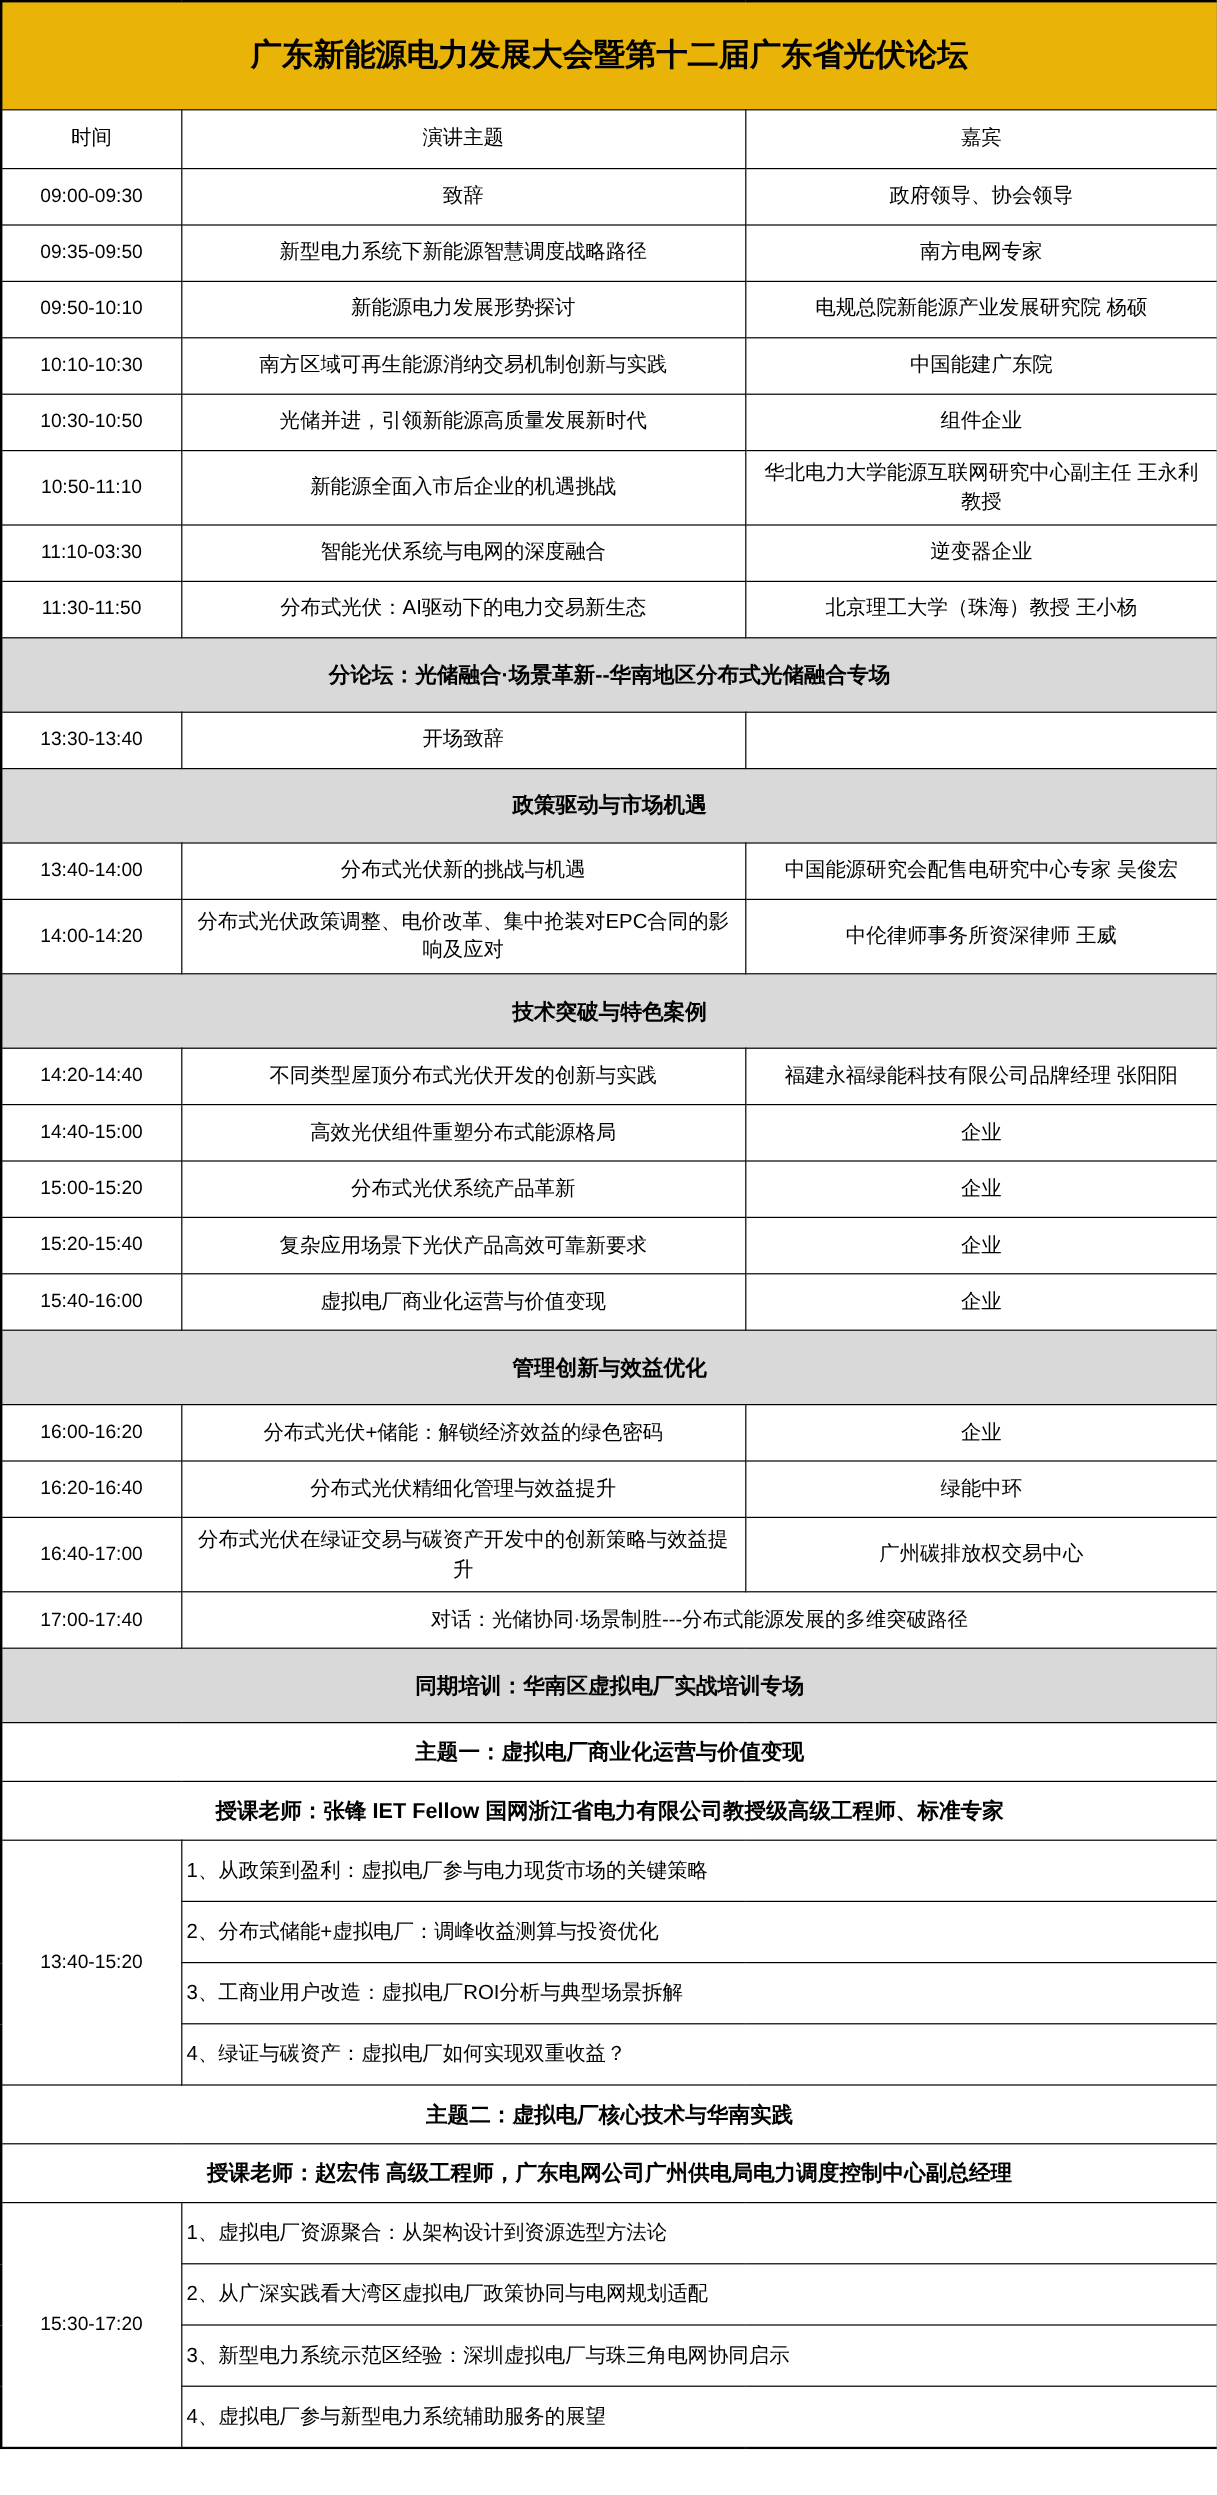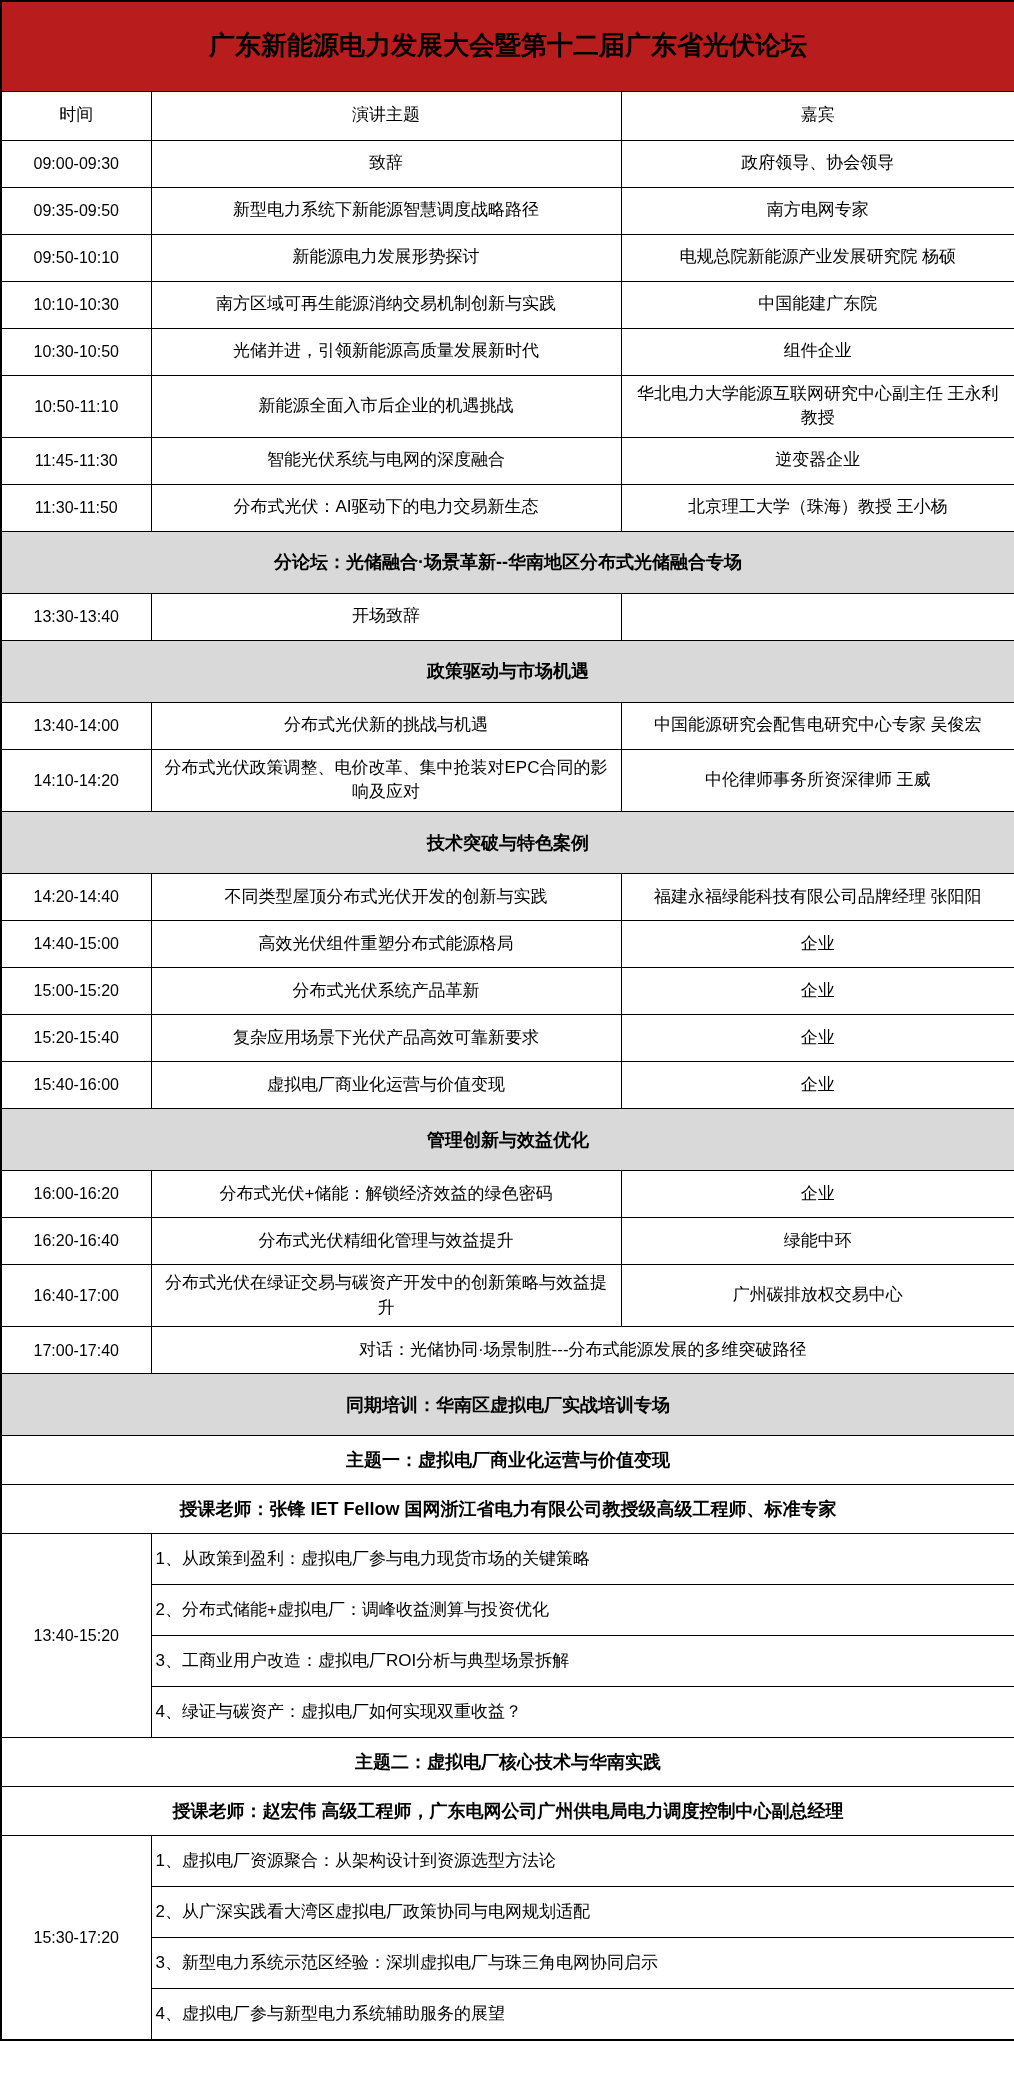--- a/index.html
+++ b/index.html
@@ -20,21 +20,21 @@
     text-align: center;
     vertical-align: middle;
     padding: 6px 10px;
     font-size: 17px;
     line-height: 1.45;
     word-break: break-word;
   }
   tr { height: 47px; }
   tr.title-row { height: 90px; }
   td.title-cell {
-    background: #b91c1c;
+    background: #eab308;
     font-weight: bold;
     font-size: 26px;
   }
   tr.header-row { height: 49px; }
   td.col-header { font-size: 17px; }
   td.time-cell { font-size: 16px; padding: 6px 4px; }
   tr.section-row { height: 62px; }
   td.section-cell {
     background: #d9d9d9;
     font-weight: bold;
@@ -93,21 +93,21 @@
         <td class="time-cell">10:30-10:50</td>
         <td class="topic-cell">光储并进，引领新能源高质量发展新时代</td>
         <td class="guest-cell">组件企业</td>
       </tr>
       <tr class="session-row">
         <td class="time-cell">10:50-11:10</td>
         <td class="topic-cell">新能源全面入市后企业的机遇挑战</td>
         <td class="guest-cell">华北电力大学能源互联网研究中心副主任 王永利教授</td>
       </tr>
       <tr class="session-row">
-        <td class="time-cell">11:45-11:30</td>
+        <td class="time-cell">11:10-03:30</td>
         <td class="topic-cell">智能光伏系统与电网的深度融合</td>
         <td class="guest-cell">逆变器企业</td>
       </tr>
       <tr class="session-row">
         <td class="time-cell">11:30-11:50</td>
         <td class="topic-cell">分布式光伏：AI驱动下的电力交易新生态</td>
         <td class="guest-cell">北京理工大学（珠海）教授 王小杨</td>
       </tr>
       <tr class="section-row">
         <td class="section-cell" colspan="3">分论坛：光储融合·场景革新--华南地区分布式光储融合专场</td>
@@ -119,21 +119,21 @@
       </tr>
       <tr class="section-row">
         <td class="section-cell" colspan="3">政策驱动与市场机遇</td>
       </tr>
       <tr class="session-row">
         <td class="time-cell">13:40-14:00</td>
         <td class="topic-cell">分布式光伏新的挑战与机遇</td>
         <td class="guest-cell">中国能源研究会配售电研究中心专家 吴俊宏</td>
       </tr>
       <tr class="session-row">
-        <td class="time-cell">14:10-14:20</td>
+        <td class="time-cell">14:00-14:20</td>
         <td class="topic-cell">分布式光伏政策调整、电价改革、集中抢装对EPC合同的影响及应对</td>
         <td class="guest-cell">中伦律师事务所资深律师 王威</td>
       </tr>
       <tr class="section-row">
         <td class="section-cell" colspan="3">技术突破与特色案例</td>
       </tr>
       <tr class="session-row">
         <td class="time-cell">14:20-14:40</td>
         <td class="topic-cell">不同类型屋顶分布式光伏开发的创新与实践</td>
         <td class="guest-cell">福建永福绿能科技有限公司品牌经理 张阳阳</td>

